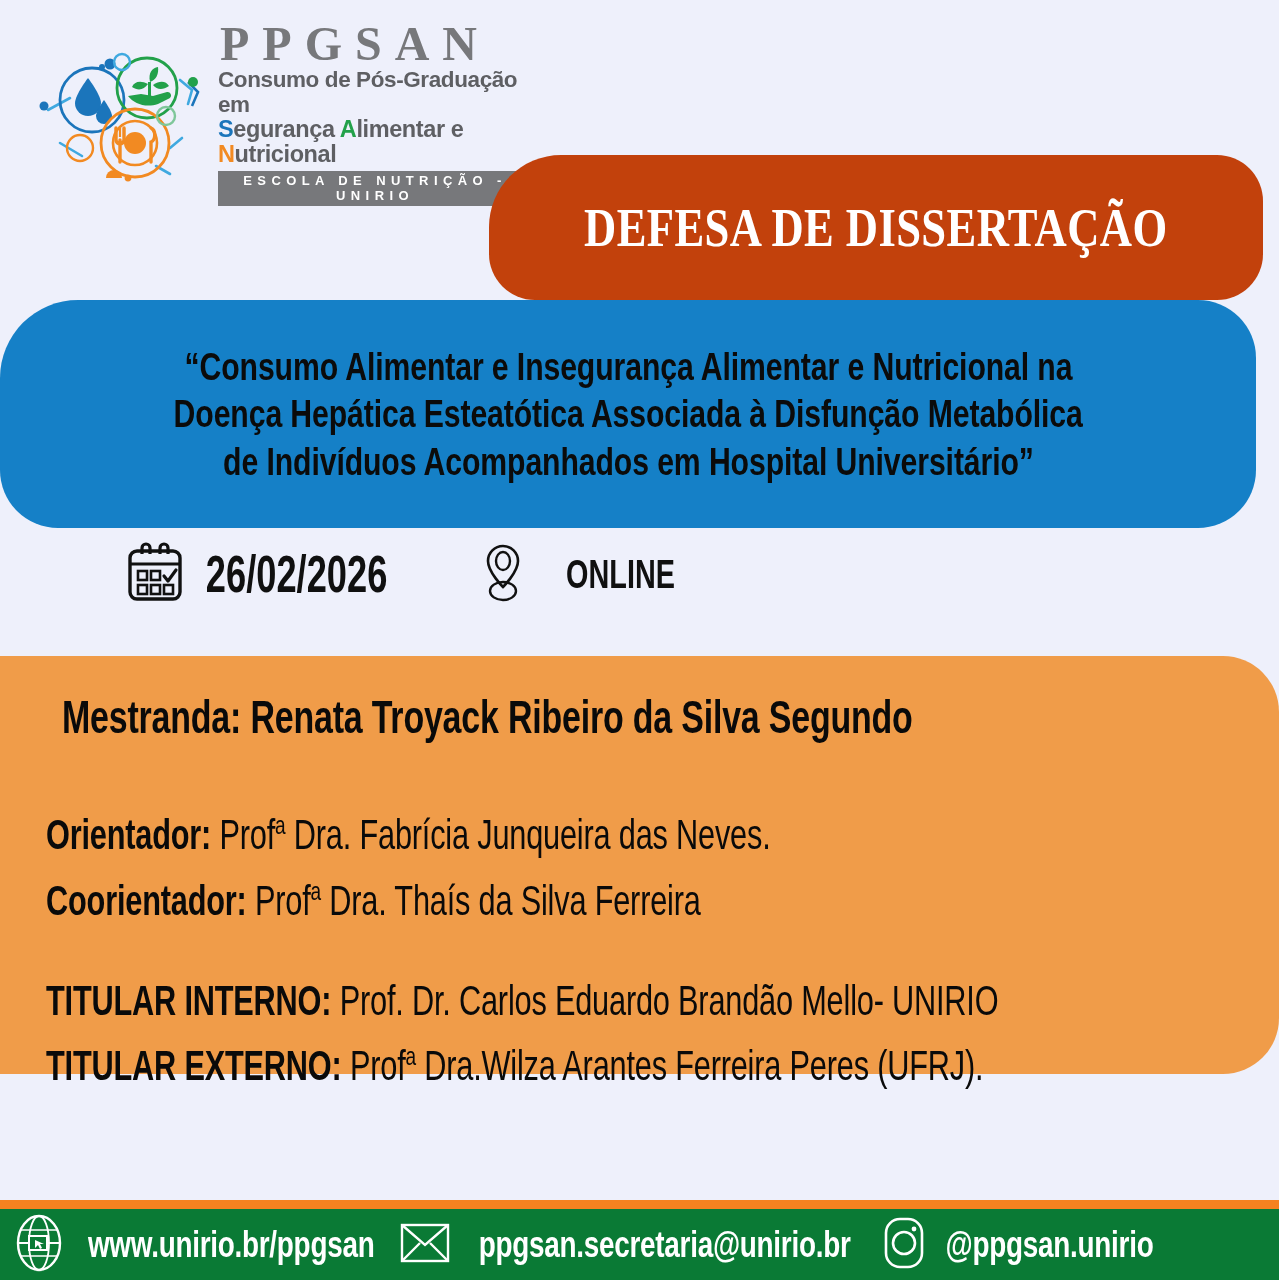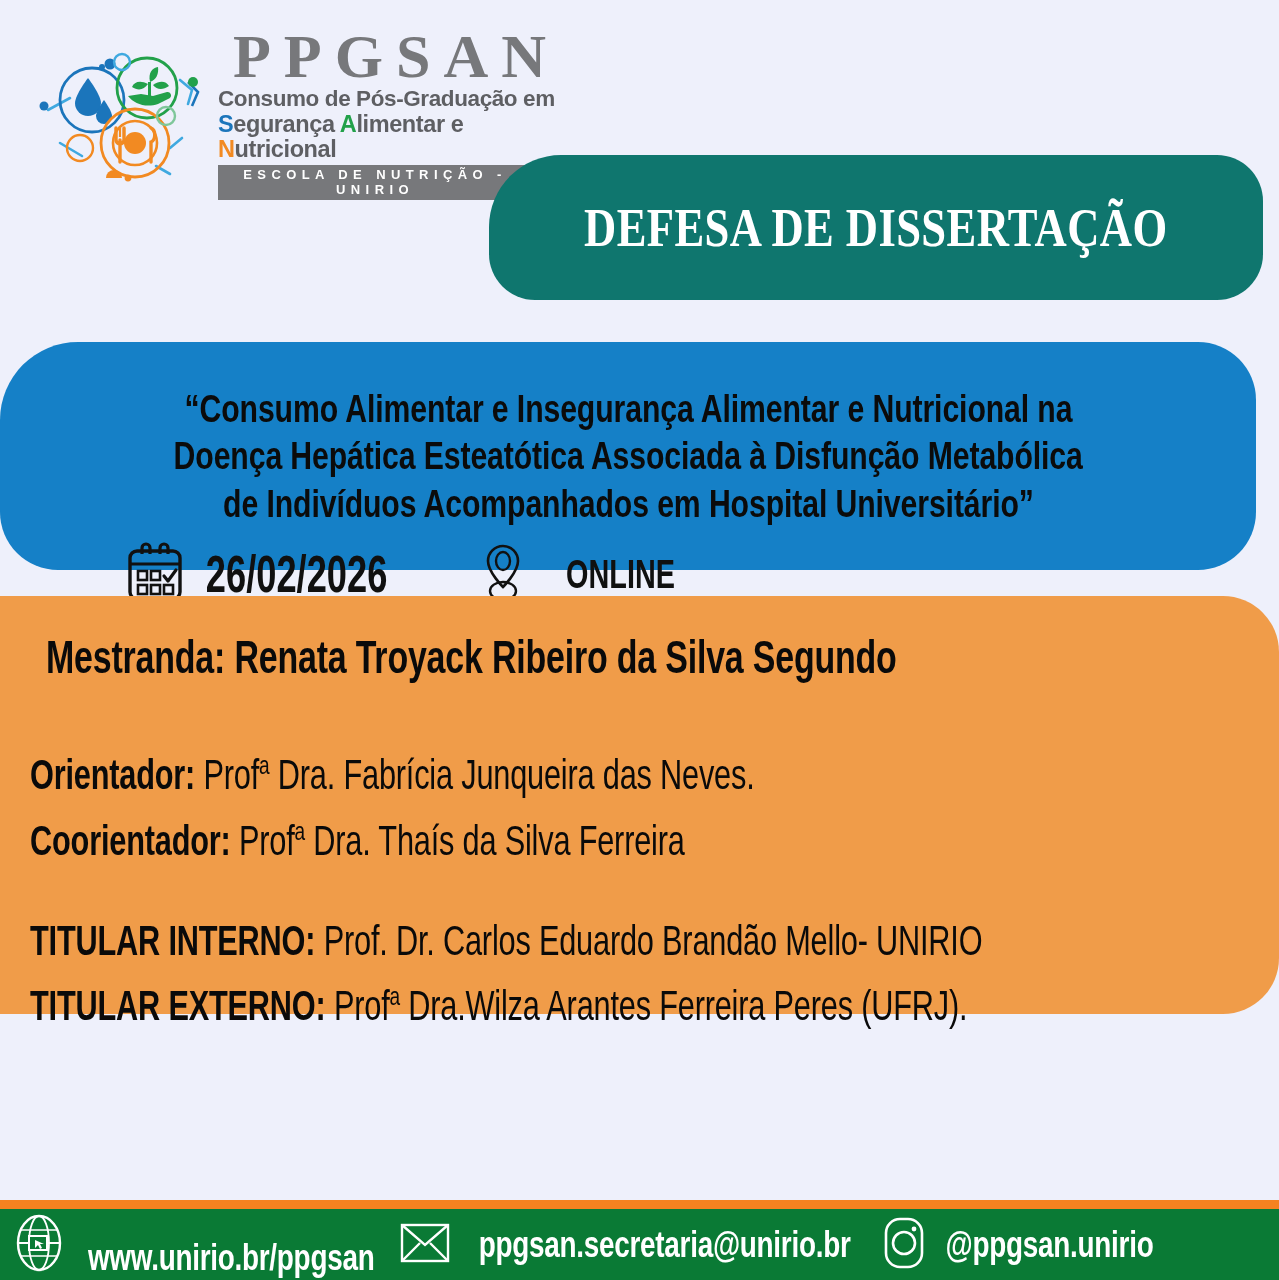--- a/index.html
+++ b/index.html
@@ -22,26 +22,25 @@
     width: 500px; height: 150px;
     display: flex;
     align-items: center;
     gap: 8px;
   }
   #logo-mark { width: 180px; height: 150px; flex: 0 0 180px; }
   #logo-words { display: flex; flex-direction: column; justify-content: center; }
   #logo-ppgsan {
     font-family: "Liberation Serif", serif;
     font-weight: bold;
-    font-size: 62px;
+    font-size: 48px;
     letter-spacing: 13px;
     color: #77787b;
     line-height: 0.98;
     text-indent: 2px;
-    margin-left: 13px;
   }
   #logo-line1 {
     font-size: 22.5px;
     font-weight: bold;
     color: #5e5f63;
     letter-spacing: -0.4px;
     line-height: 1.08;
     margin-top: 1px;
   }
   #logo-line2 {
@@ -64,21 +63,21 @@
     margin-top: 3px;
     width: 313px;
     text-align: center;
   }
 
   
   #green-banner {
     position: absolute;
     left: 489px; top: 155px;
     width: 774px; height: 145px;
-    background: #0f766e;
+    background: #c2410c;
     border-radius: 72px 46px 46px 46px;
     display: flex;
     align-items: center;
     justify-content: center;
   }
   #green-banner-title {
     font-family: "Liberation Serif", serif;
     font-weight: bold;
     font-size: 46px;
     color: #ffffff;
@@ -93,21 +92,20 @@
     position: absolute;
     left: 0px; top: 300px;
     width: 1256px; height: 228px;
     background: #1580c7;
     border-radius: 78px 58px 58px 58px;
     display: flex;
     flex-direction: column;
     align-items: center;
     justify-content: center;
     padding: 0 40px;
-    margin-top: 42px;
   }
   #blue-box .tline {
     font-family: "Liberation Sans", sans-serif;
     font-weight: bold;
     font-size: 30.5px;
     color: #0b0b0b;
     text-align: center;
     line-height: 1.56;
     transform: scaleY(1.30) scaleX(0.99);
     white-space: nowrap;
@@ -133,25 +131,25 @@
   #info-date { margin-left: 125px; }
   #info-date .info-text { font-size: 39px; margin-left: 14px; }
   #info-time { margin-left: 52px; }
   #info-time .info-text { font-size: 37px; margin-left: 46px; }
   #info-place { margin-left: 84px; align-items: center; }
   #info-place .info-text { font-size: 31px; margin-left: 34px; }
 
   
   #orange-panel {
     position: absolute;
-    left: 0px; top: 596px;
+    left: 0px; top: 656px;
     width: 1279px; height: 418px;
     background: #f09c49;
     border-radius: 0 56px 56px 0;
-    padding: 24px 30px 0 28px;
+    padding: 24px 30px 0 44px;
   }
   #mestranda {
     font-family: "Liberation Sans", sans-serif;
     font-weight: bold;
     font-size: 35px;
     color: #0a0a0a;
     transform: scaleY(1.32) scaleX(0.97);
     transform-origin: left center;
     margin: 17px 0 0 18px;
     letter-spacing: -0.2px;
@@ -194,21 +192,21 @@
   .foot-item { display: flex; align-items: center; }
   .foot-text {
     font-family: "Liberation Sans", sans-serif;
     font-weight: bold;
     font-size: 31px;
     color: #ffffff;
     transform: scaleY(1.22) scaleX(0.90);
     letter-spacing: -0.3px;
     white-space: nowrap;
   }
-  #foot-web { margin-left: 12px; align-items: flex-end; }
+  #foot-web { margin-left: 12px; }
   #foot-web .foot-text { margin-left: 6px; }
   #foot-mail { margin-left: 6px; }
   #foot-mail .foot-text { margin-left: 4px; }
   #foot-insta { margin-left: 6px; }
   #foot-insta .foot-text { margin-left: 4px; }
 </style>
 </head>
 <body>
 
 <div id="logo-block">

